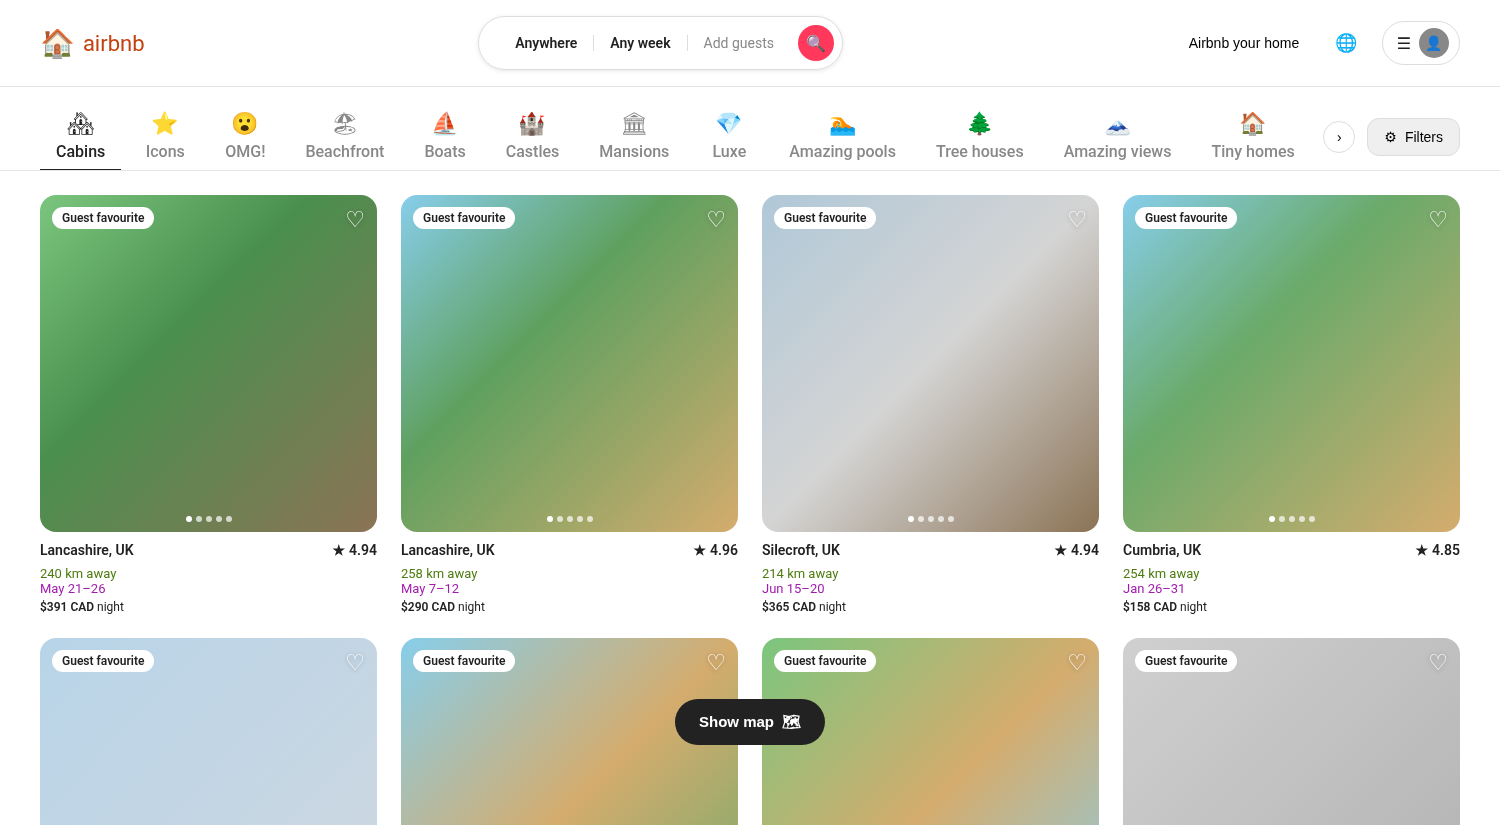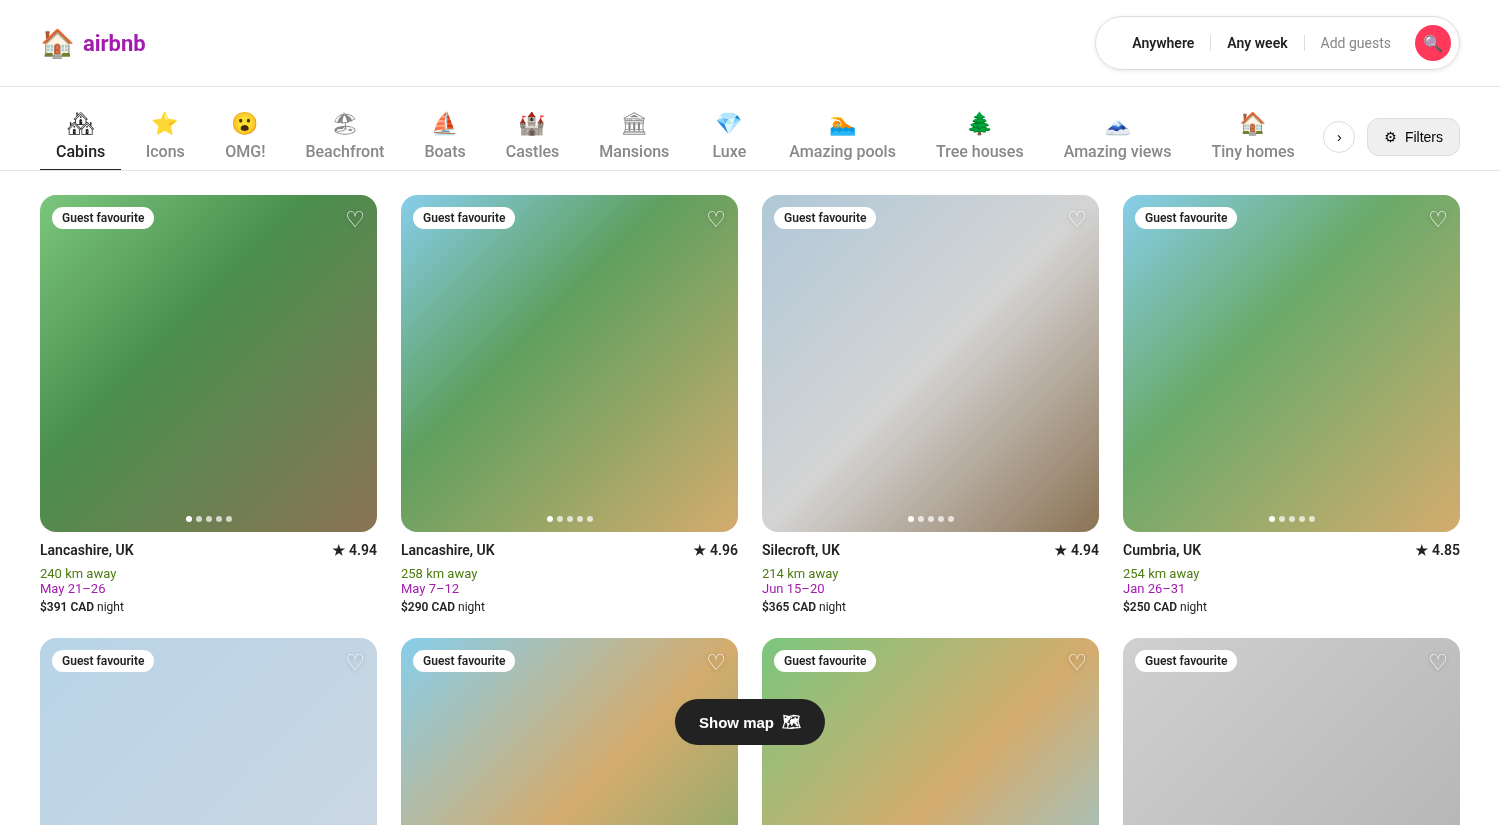--- a/index.html
+++ b/index.html
@@ -6,21 +6,21 @@
     body { font-family: -apple-system, BlinkMacSystemFont, 'Segoe UI', Roboto, sans-serif; background: #fff; color: #222; font-size: 14px; }
 
     
     .header {
       display: flex; align-items: center; justify-content: space-between;
       padding: 16px 40px; border-bottom: 1px solid #e5e5e5;
       position: sticky; top: 0; background: #fff; z-index: 100;
     }
     .logo { display: flex; align-items: center; gap: 8px; cursor: pointer; }
     .logo-icon { color: #FF385C; font-size: 28px; }
-    .logo-text { color: #a21caf; font-size: 22px; font-weight: 700; }
+    .logo-text { color: #c2410c; font-size: 22px; font-weight: 400; }
 
     .search-bar {
       display: flex; align-items: center; border: 1px solid #ddd;
       border-radius: 40px; padding: 8px 8px 8px 20px;
       box-shadow: 0 1px 4px rgba(0,0,0,0.1);
       gap: 0;
     }
     .search-bar .search-section {
       padding: 0 16px; cursor: pointer;
       font-size: 14px; font-weight: 600;
@@ -136,21 +136,21 @@
     .listing-price strong { font-weight: 600; }
 
     
     .show-map-wrap {
       position: fixed; bottom: 80px; left: 50%; transform: translateX(-50%);
       z-index: 200;
     }
     .show-map-btn {
       background: #222; color: white; border: none; border-radius: 30px;
       padding: 14px 24px; font-size: 15px; font-weight: 600; cursor: pointer;
-      display: flex; align-items: center; gap: 8px;
+      display: flex; gap: 8px;
     }
 
     
     .card-bg-1 { background: linear-gradient(135deg, #7bc67e 0%, #4a8f4e 40%, #8b7355 100%); }
     .card-bg-2 { background: linear-gradient(135deg, #87ceeb 0%, #5fa05f 40%, #d4ac6e 100%); }
     .card-bg-3 { background: linear-gradient(135deg, #b0c8d8 0%, #d4d4d4 50%, #8b7355 100%); }
     .card-bg-4 { background: linear-gradient(135deg, #87ceeb 0%, #6aaa6a 40%, #d4ac6e 100%); }
     .card-bg-5 { background: linear-gradient(135deg, #b8d4e8 0%, #d0d8e0 100%); }
     .card-bg-6 { background: linear-gradient(135deg, #87ceeb 0%, #d4ac6e 50%, #6aaa6a 100%); }
     .card-bg-7 { background: linear-gradient(135deg, #7bc67e 0%, #d4ac6e 50%, #87ceeb 100%); }
@@ -165,20 +165,28 @@
     <span class="logo-text">airbnb</span>
   </div>
 
   <div class="search-bar">
     <div class="search-section">Anywhere</div>
     <div class="search-section">Any week</div>
     <div class="search-section guests">Add guests</div>
     <button class="search-btn">🔍</button>
   </div>
 
+  <div class="header-right">
+    <button class="airbnb-home-btn">Airbnb your home</button>
+    <button class="globe-btn">🌐</button>
+    <div class="user-menu">
+      <span class="hamburger">☰</span>
+      <div class="avatar">👤</div>
+    </div>
+  </div>
 </header>
 
 <nav class="category-nav">
   <div class="category-items" id="category-items">
       <div class="category-item active">
       <span class="cat-icon">🏘</span>
       <span class="cat-label">Cabins</span>
     </div>
       <div class="category-item">
       <span class="cat-icon">⭐</span>
@@ -338,21 +346,21 @@
       <div class="listing-info">
         <div class="listing-title-row">
           <span class="listing-location">Cumbria, UK</span>
           <span class="listing-rating">
             <span class="star">★</span> 4.85
           </span>
         </div>
         <div class="listing-distance">254 km away</div>
         <div class="listing-dates">Jan 26–31</div>
         <div class="listing-price">
-          <strong>$250 CAD</strong> night
+          <strong>$158 CAD</strong> night
         </div>
       </div>
 
     </div>
       <div class="listing-card">
       <div class="listing-image-wrap card-bg-5">
         <span class="guest-fav-badge">Guest favourite</span>
         <button class="wishlist-btn">♡</button>
 
         <div class="listing-placeholder"></div>

